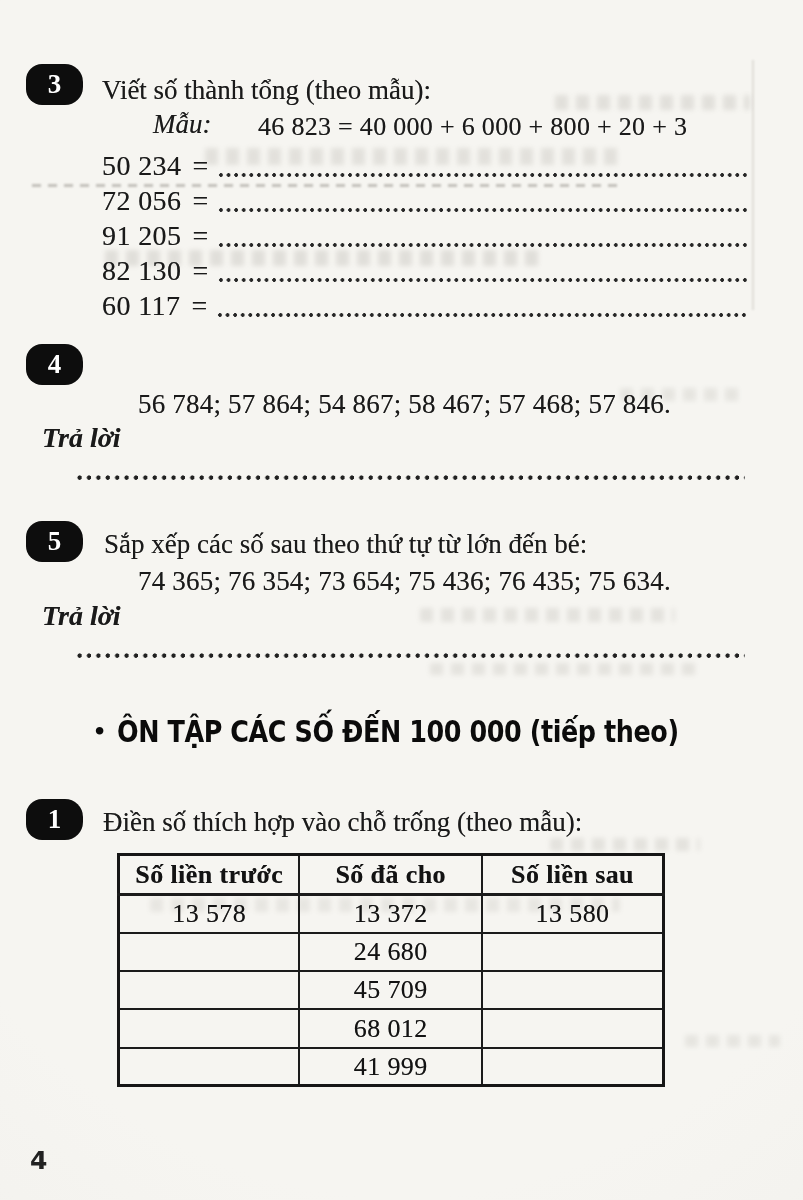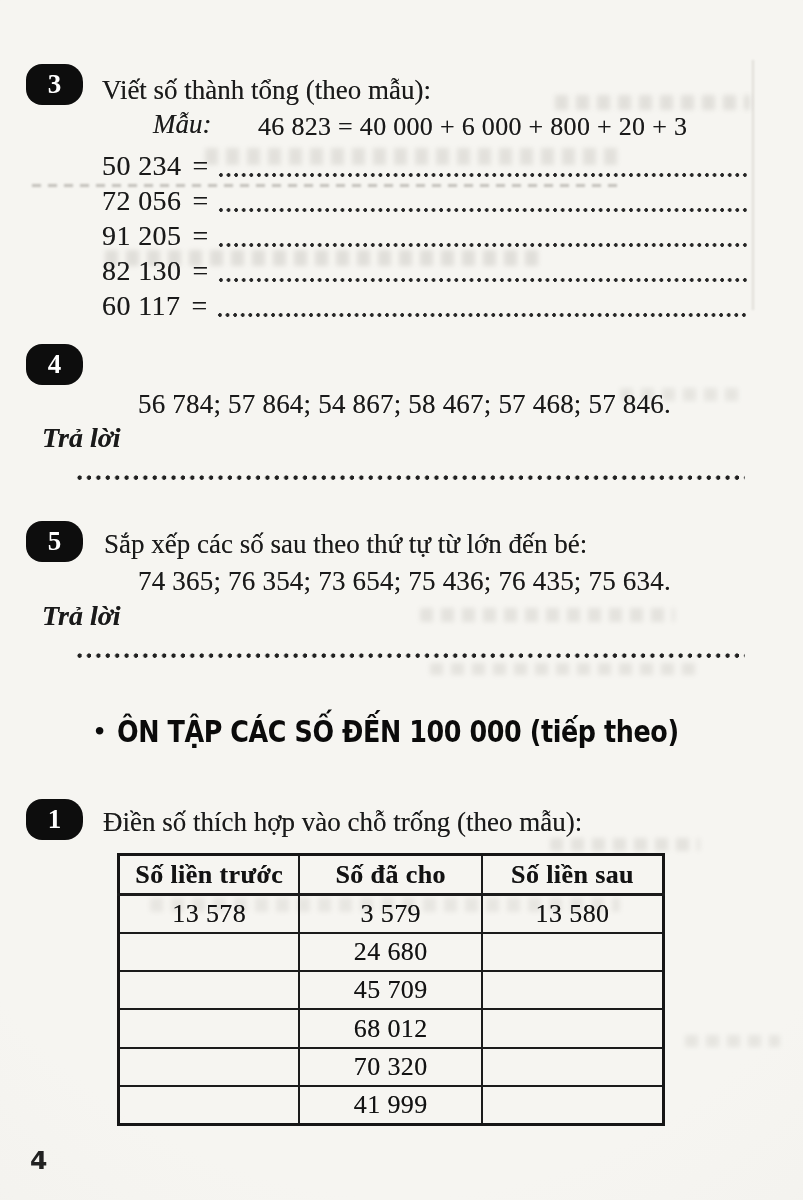--- a/index.html
+++ b/index.html
@@ -163,41 +163,36 @@
     <thead>
       <tr>
         <th>Số liền trước</th>
         <th>Số đã cho</th>
         <th>Số liền sau</th>
       </tr>
     </thead>
     <tbody>
       <tr>
         <td>13 578</td>
-        <td>3 579</td>
+        <td>13 372</td>
         <td>13 580</td>
       </tr>
       <tr>
         <td></td>
         <td>24 680</td>
         <td></td>
       </tr>
       <tr>
         <td></td>
         <td>45 709</td>
         <td></td>
       </tr>
       <tr>
         <td></td>
         <td>68 012</td>
-        <td></td>
-      </tr>
-      <tr>
-        <td></td>
-        <td>70 320</td>
         <td></td>
       </tr>
       <tr>
         <td></td>
         <td>41 999</td>
         <td></td>
       </tr>
     </tbody>
   </table>
 

